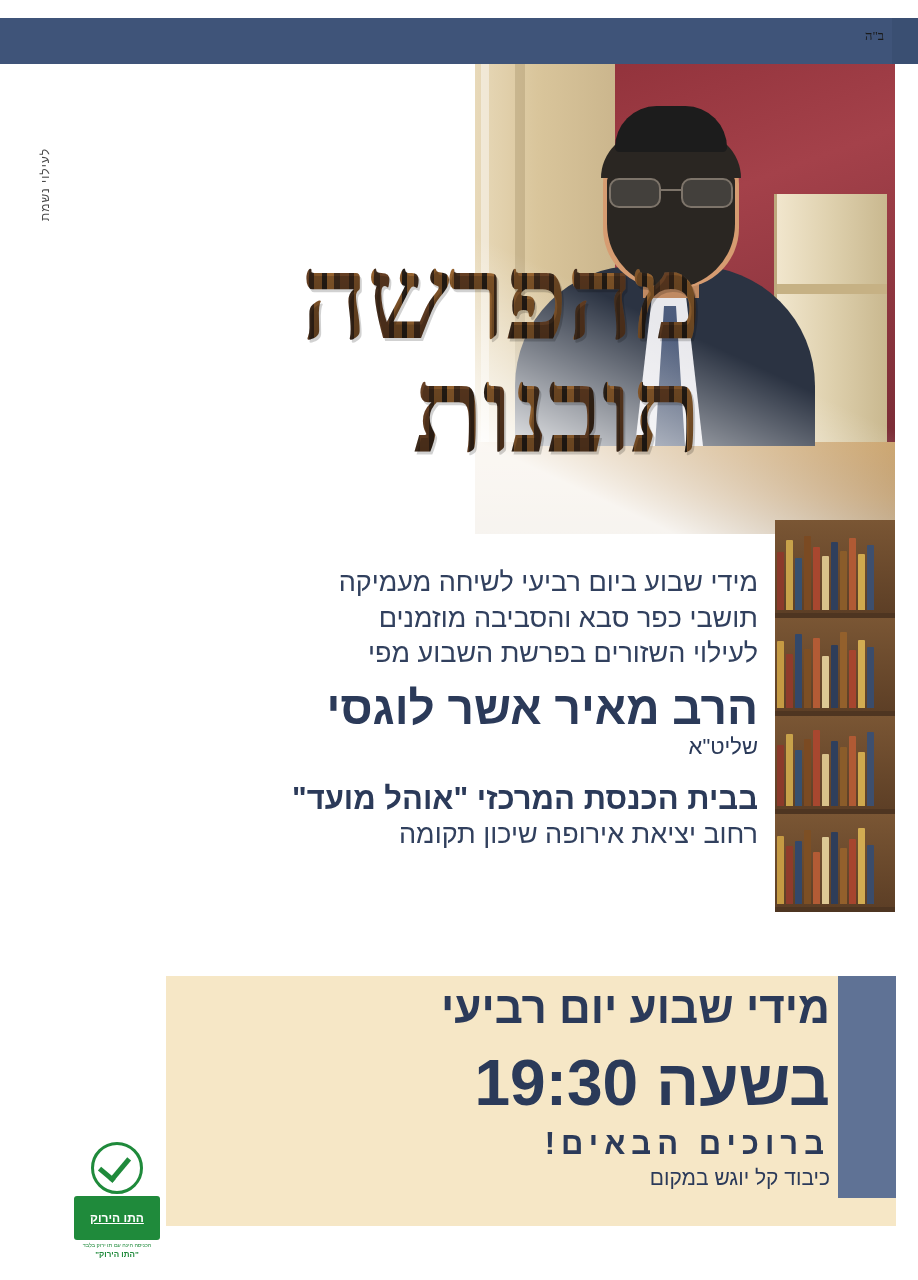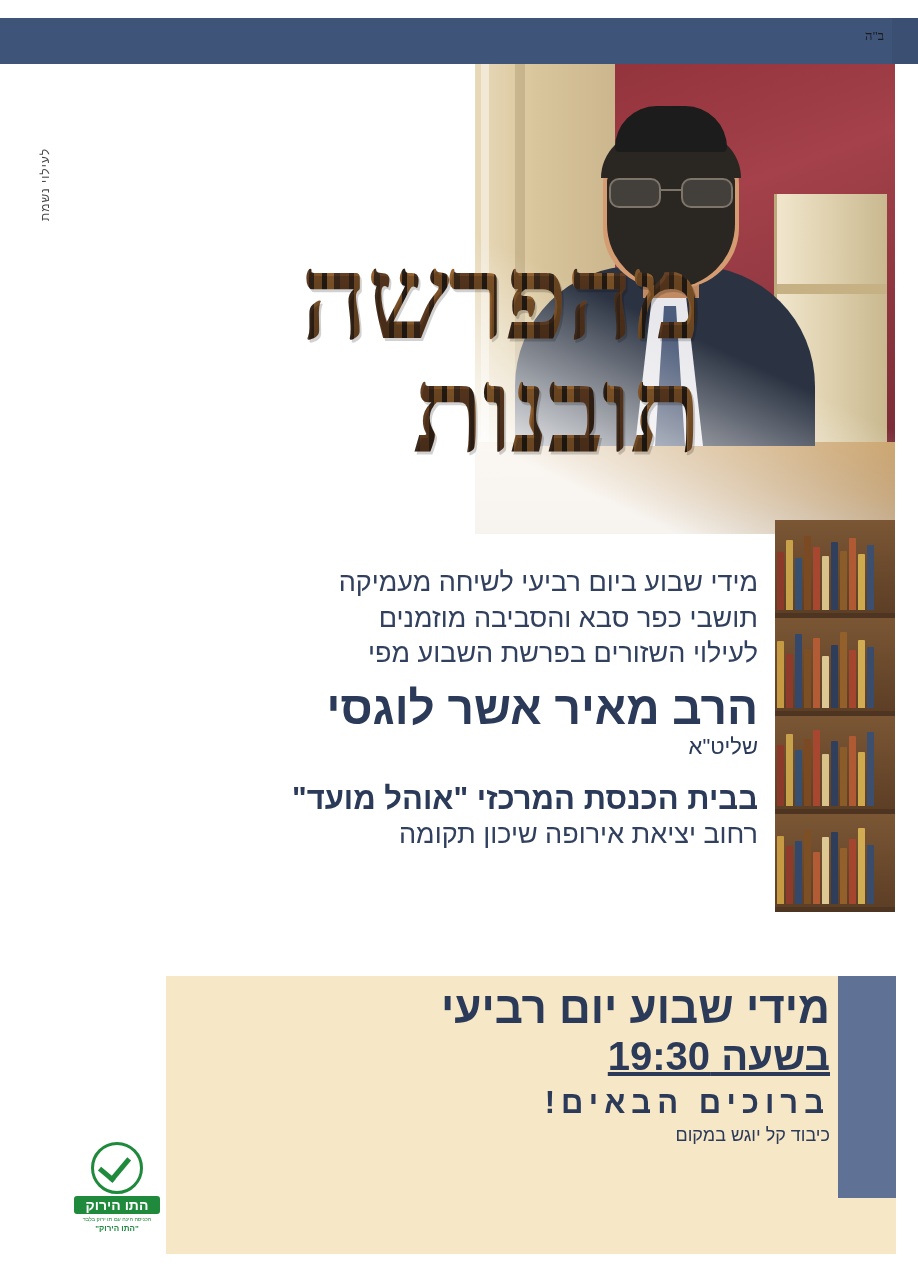--- a/index.html
+++ b/index.html
@@ -293,21 +293,21 @@
     color: #31405e;
     margin-top: 2px;
   }
 
   
   .banner {
     position: absolute;
     left: 166px;
     top: 976px;
     width: 730px;
-    height: 278px;
+    height: 250px;
     background: #f6e7c6;
   }
   .banner-blue-tab {
     position: absolute;
     right: 0;
     top: 0;
     width: 58px;
     height: 222px;
     background: #5f7295;
   }
@@ -319,34 +319,33 @@
     direction: rtl;
     text-align: right;
     color: #2b3a59;
   }
   .banner-line1 {
     font-size: 44px;
     font-weight: bold;
     line-height: 1.1;
   }
   .banner-line2 {
-    font-size: 40px;
+    font-size: 64px;
     font-weight: bold;
     line-height: 1.12;
-    margin-top: 2px;
-    text-decoration: underline;
+    margin-top: 16px;
   }
   .banner-line3 {
     font-size: 31px;
     font-weight: bold;
     letter-spacing: 6px;
     margin-top: 6px;
   }
   .banner-line4 {
-    font-size: 18px;
+    font-size: 21px;
     font-weight: normal;
     margin-top: 4px;
   }
 
   
   .badge {
     position: absolute;
     left: 74px;
     top: 1142px;
     width: 86px;
@@ -366,25 +365,26 @@
     left: 11px; top: 6px;
     width: 14px; height: 24px;
     border-right: 5px solid #1f8a3b;
     border-bottom: 5px solid #1f8a3b;
     transform: rotate(40deg);
   }
   .badge-label {
     margin-top: 2px;
     background: #1f8a3b;
     color: #fff;
-    font-size: 14px;
+    font-size: 12px;
     font-weight: bold;
     border-radius: 3px;
-    padding: 1px 0;
-    direction: rtl;
+    padding: 15px 0;
+    direction: rtl;
+    text-decoration: underline;
   }
   .badge-sub {
     font-size: 5.5px;
     color: #1f8a3b;
     direction: rtl;
     line-height: 1.35;
     margin-top: 2px;
   }
   .badge-sub2 {
     font-size: 8px;

